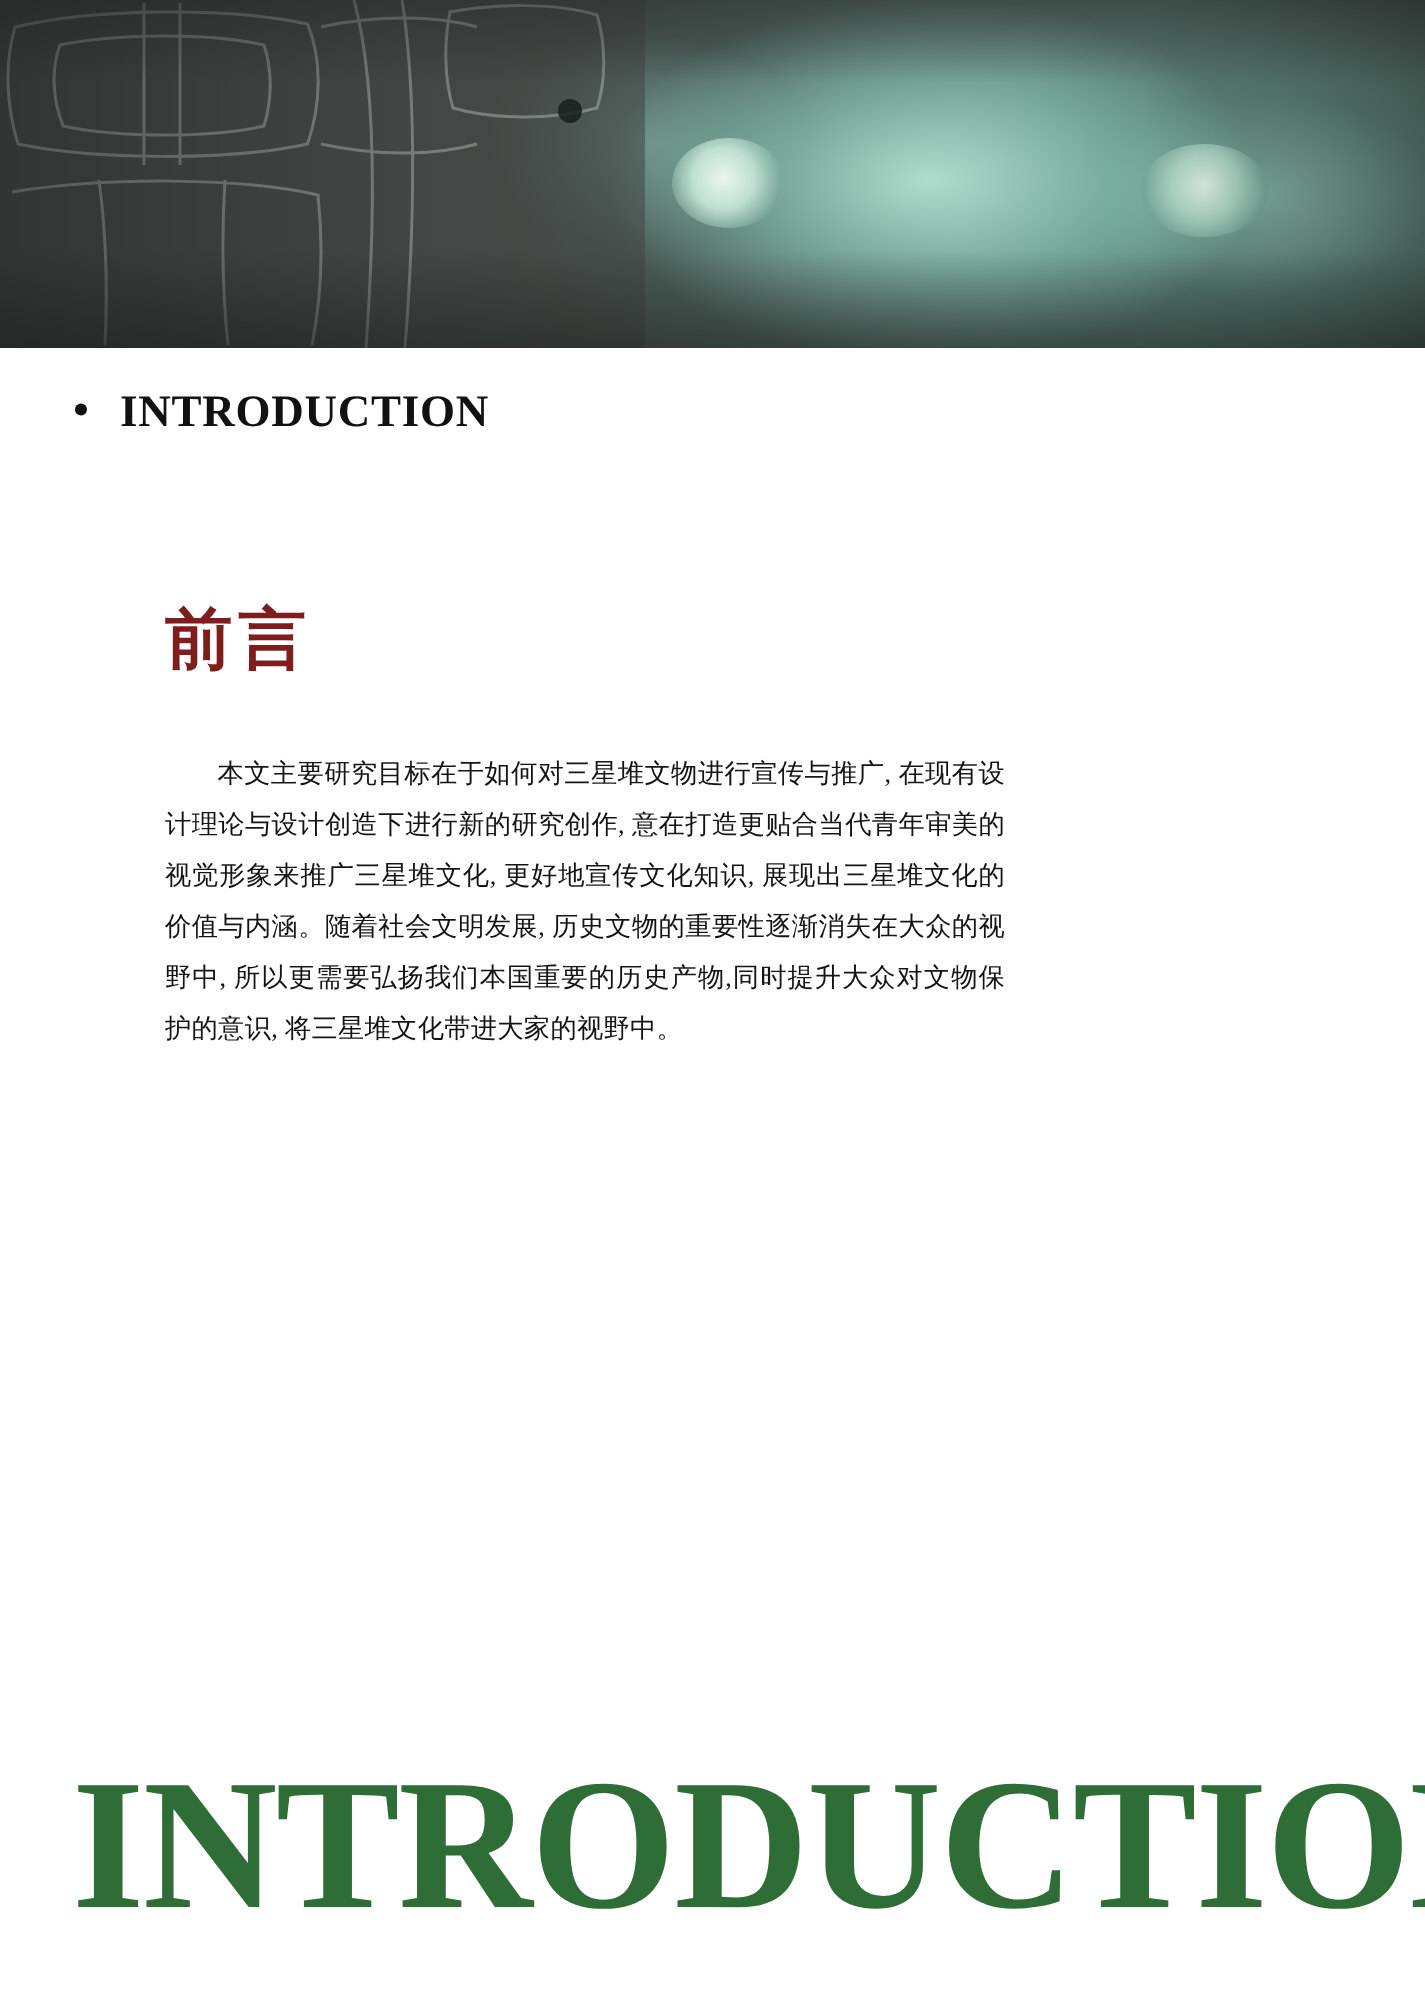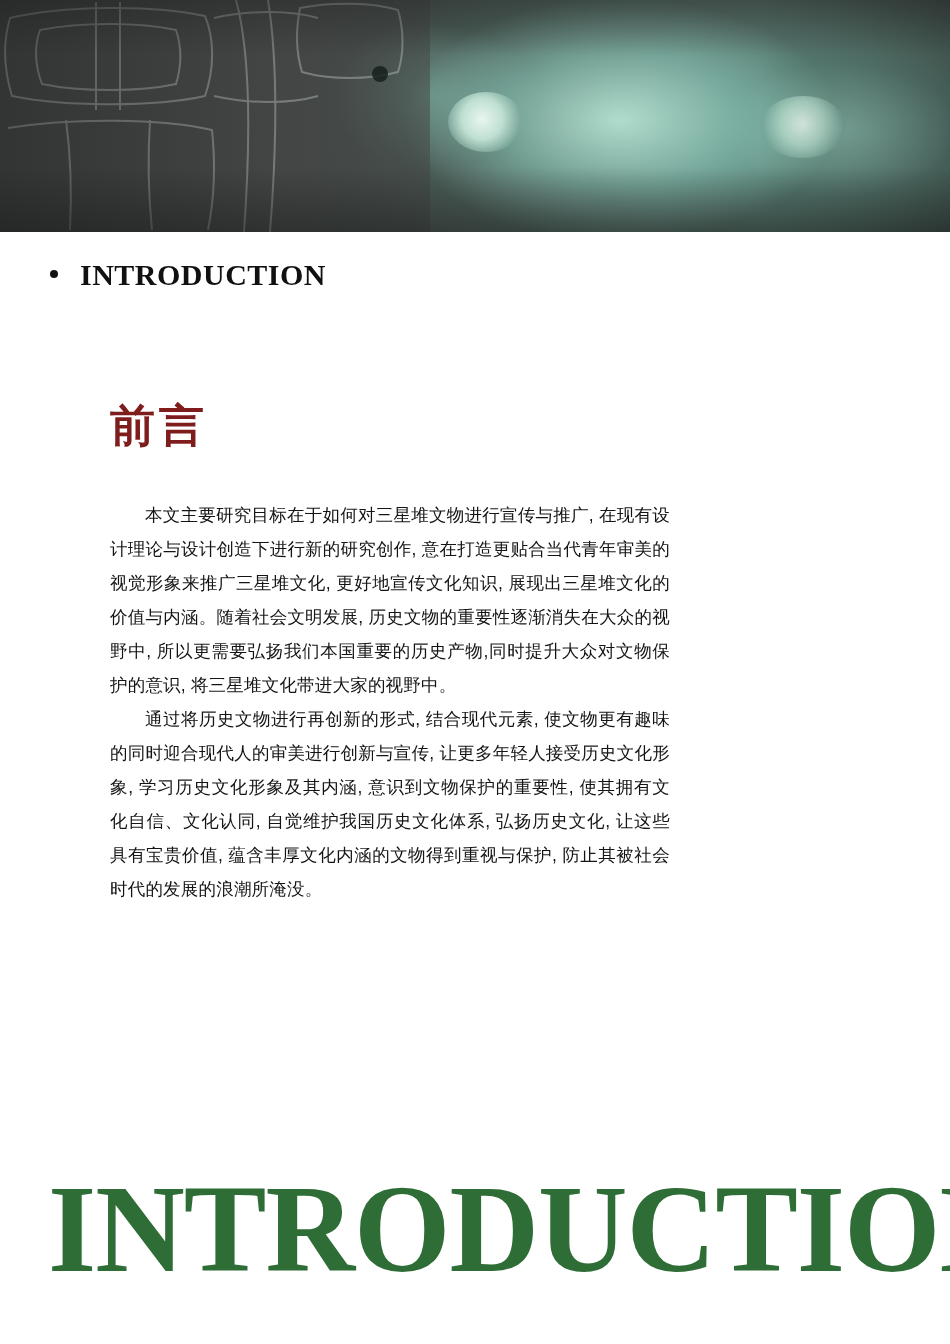--- a/index.html
+++ b/index.html
@@ -105,21 +105,21 @@
     left: 110px;
     width: 560px;
   }
   .body-copy p {
     margin: 0;
     font-size: 17.5px;
     line-height: 34px;
     text-align: justify;
     text-justify: inter-ideograph;
     text-indent: 2em;
-    font-family: Liberation Sans, sans-serif;
+    font-family: Liberation Serif, serif;
     color: #141414;
     letter-spacing: 0.2px;
   }
   .body-copy p + p {
     margin-top: 0px;
   }
 
   
   .footer-word {
     position: absolute;
@@ -168,16 +168,15 @@
 
 <div class="bullet-heading">
   <span class="bullet-dot"></span>
   <span class="bullet-text">INTRODUCTION</span>
 </div>
 
 <div class="cn-title">前言</div>
 
 <div class="body-copy">
   <p>本文主要研究目标在于如何对三星堆文物进行宣传与推广, 在现有设计理论与设计创造下进行新的研究创作, 意在打造更贴合当代青年审美的视觉形象来推广三星堆文化, 更好地宣传文化知识, 展现出三星堆文化的价值与内涵。随着社会文明发展, 历史文物的重要性逐渐消失在大众的视野中, 所以更需要弘扬我们本国重要的历史产物,同时提升大众对文物保护的意识, 将三星堆文化带进大家的视野中。</p>
-  <p>通过将历史文物进行再创新的形式, 结合现代元素, 使文物更有趣味的同时迎合现代人的审美进行创新与宣传, 让更多年轻人接受历史文化形象, 学习历史文化形象及其内涵, 意识到文物保护的重要性, 使其拥有文化自信、文化认同, 自觉维护我国历史文化体系, 弘扬历史文化, 让这些具有宝贵价值, 蕴含丰厚文化内涵的文物得到重视与保护, 防止其被社会时代的发展的浪潮所淹没。</p>
 </div>
 
 <div class="footer-word">INTRODUCTION</div>
 
 </body></html>

